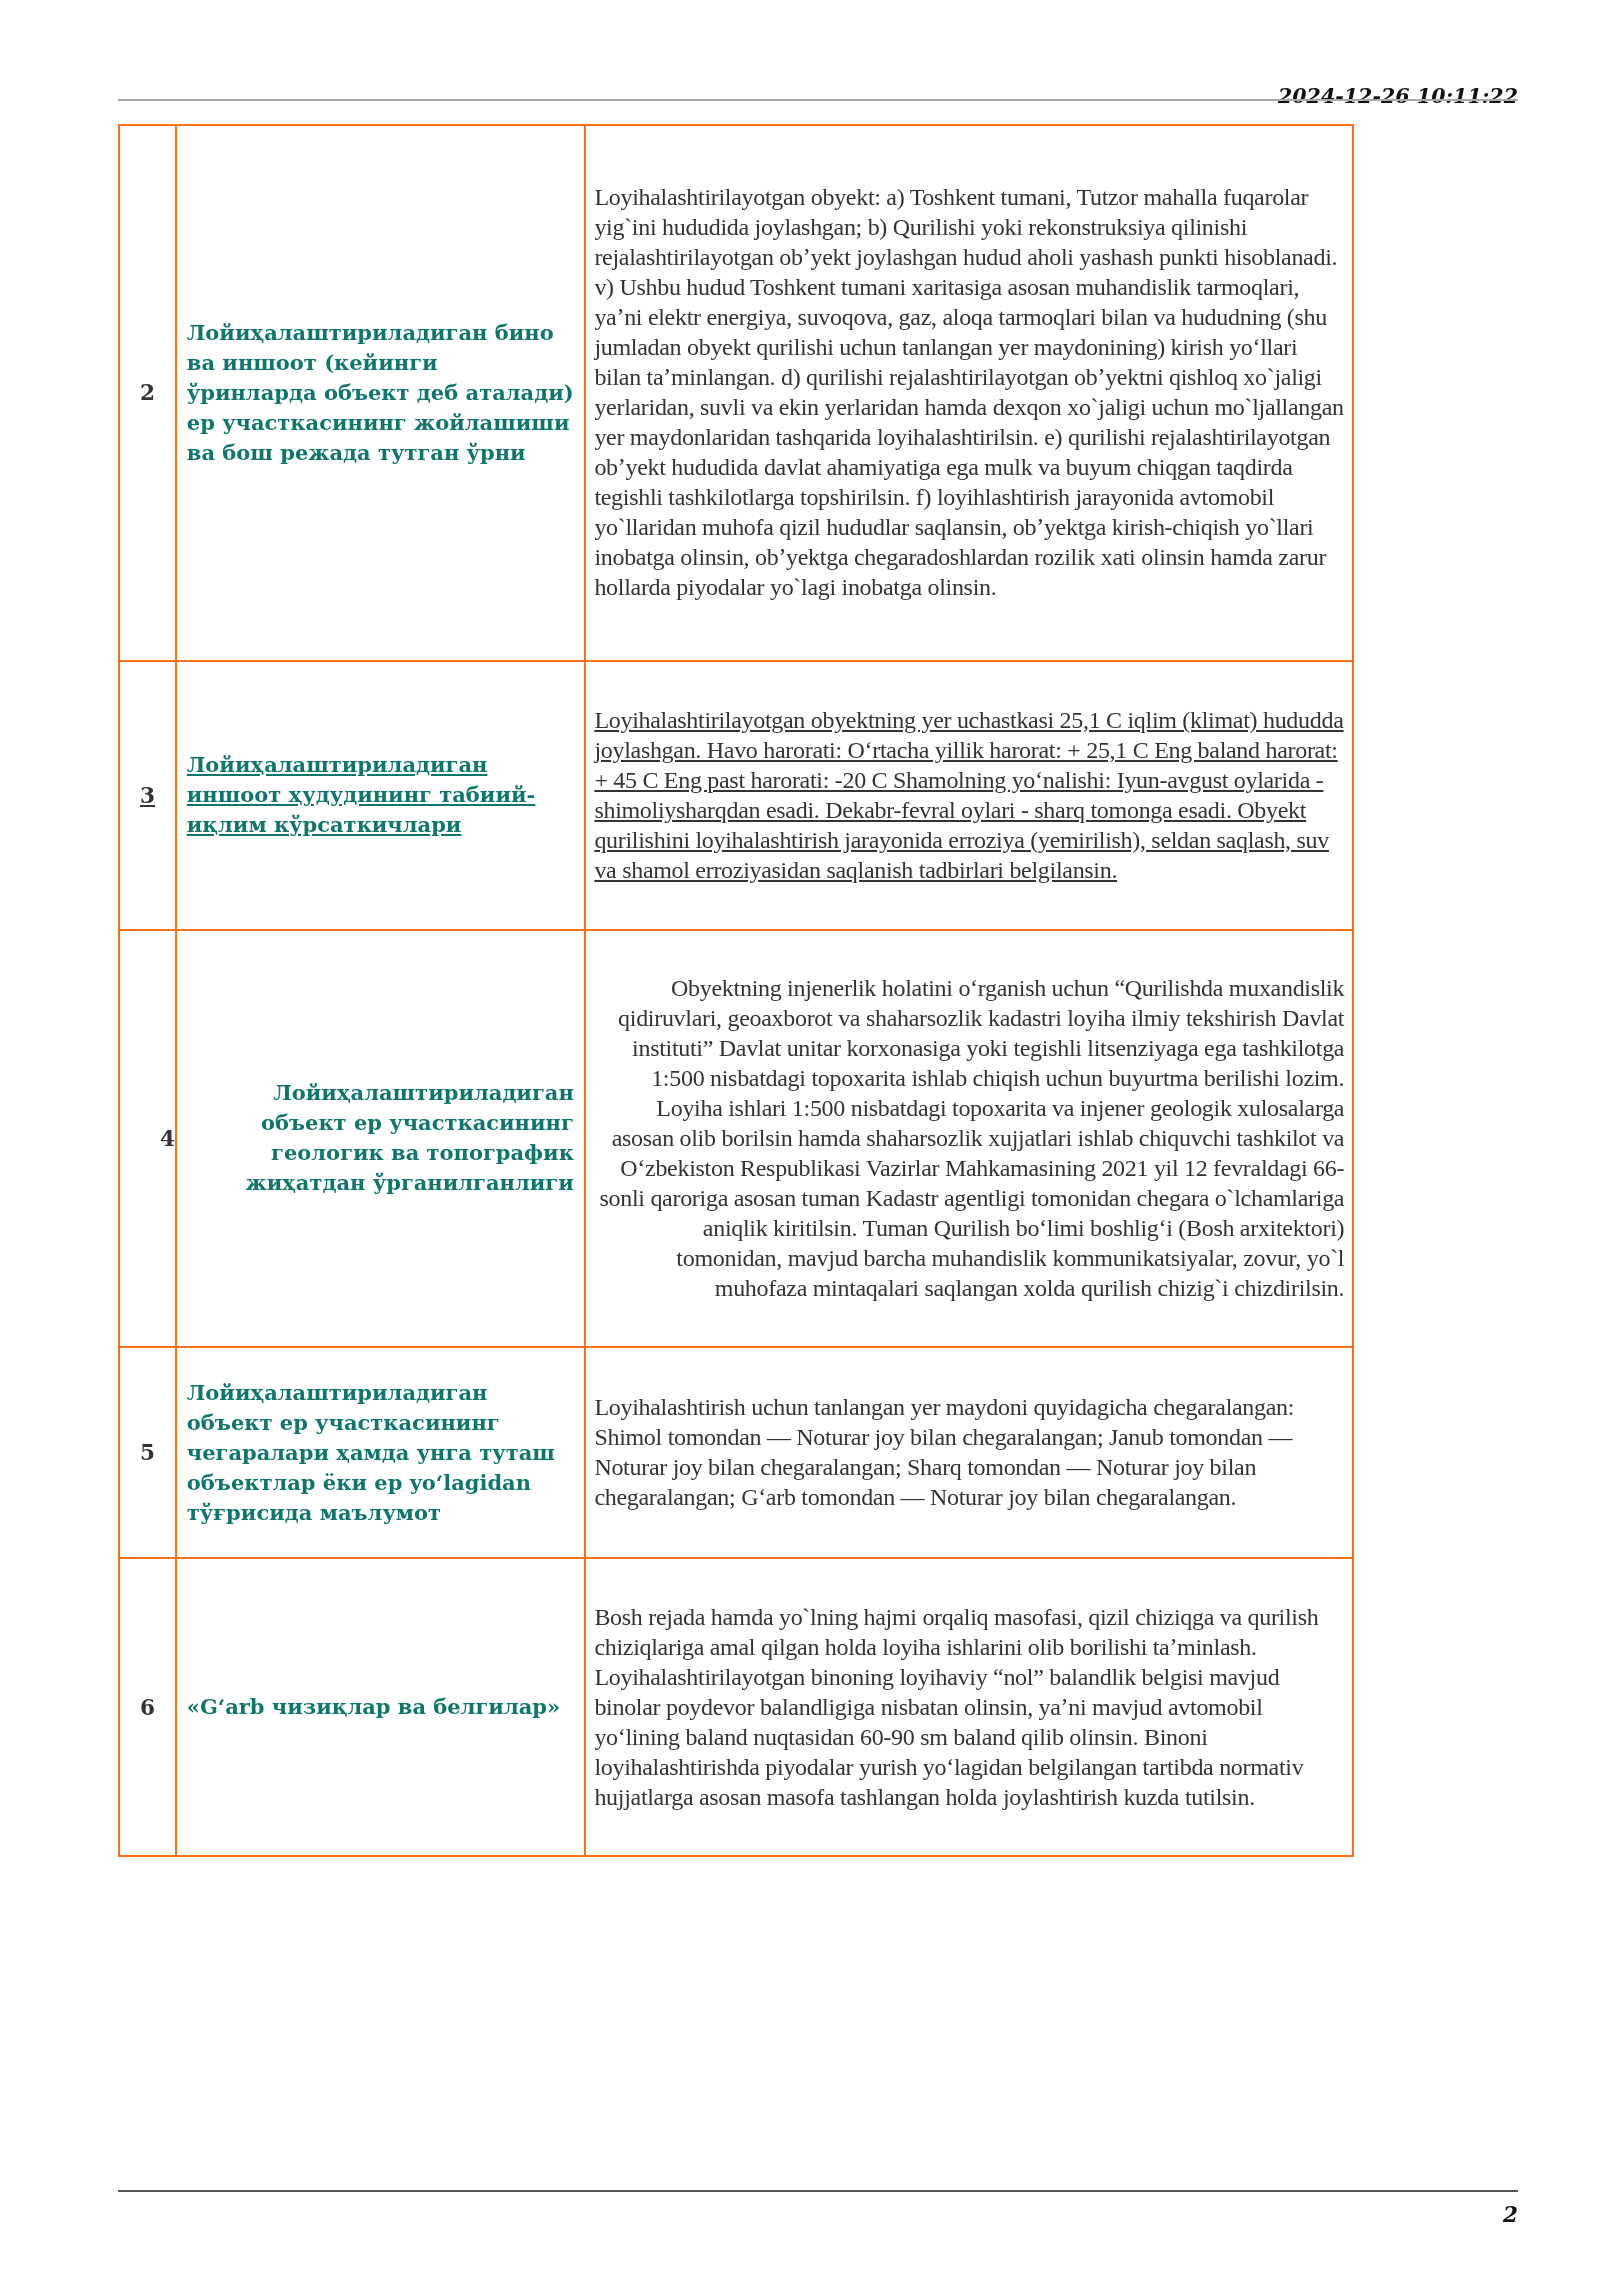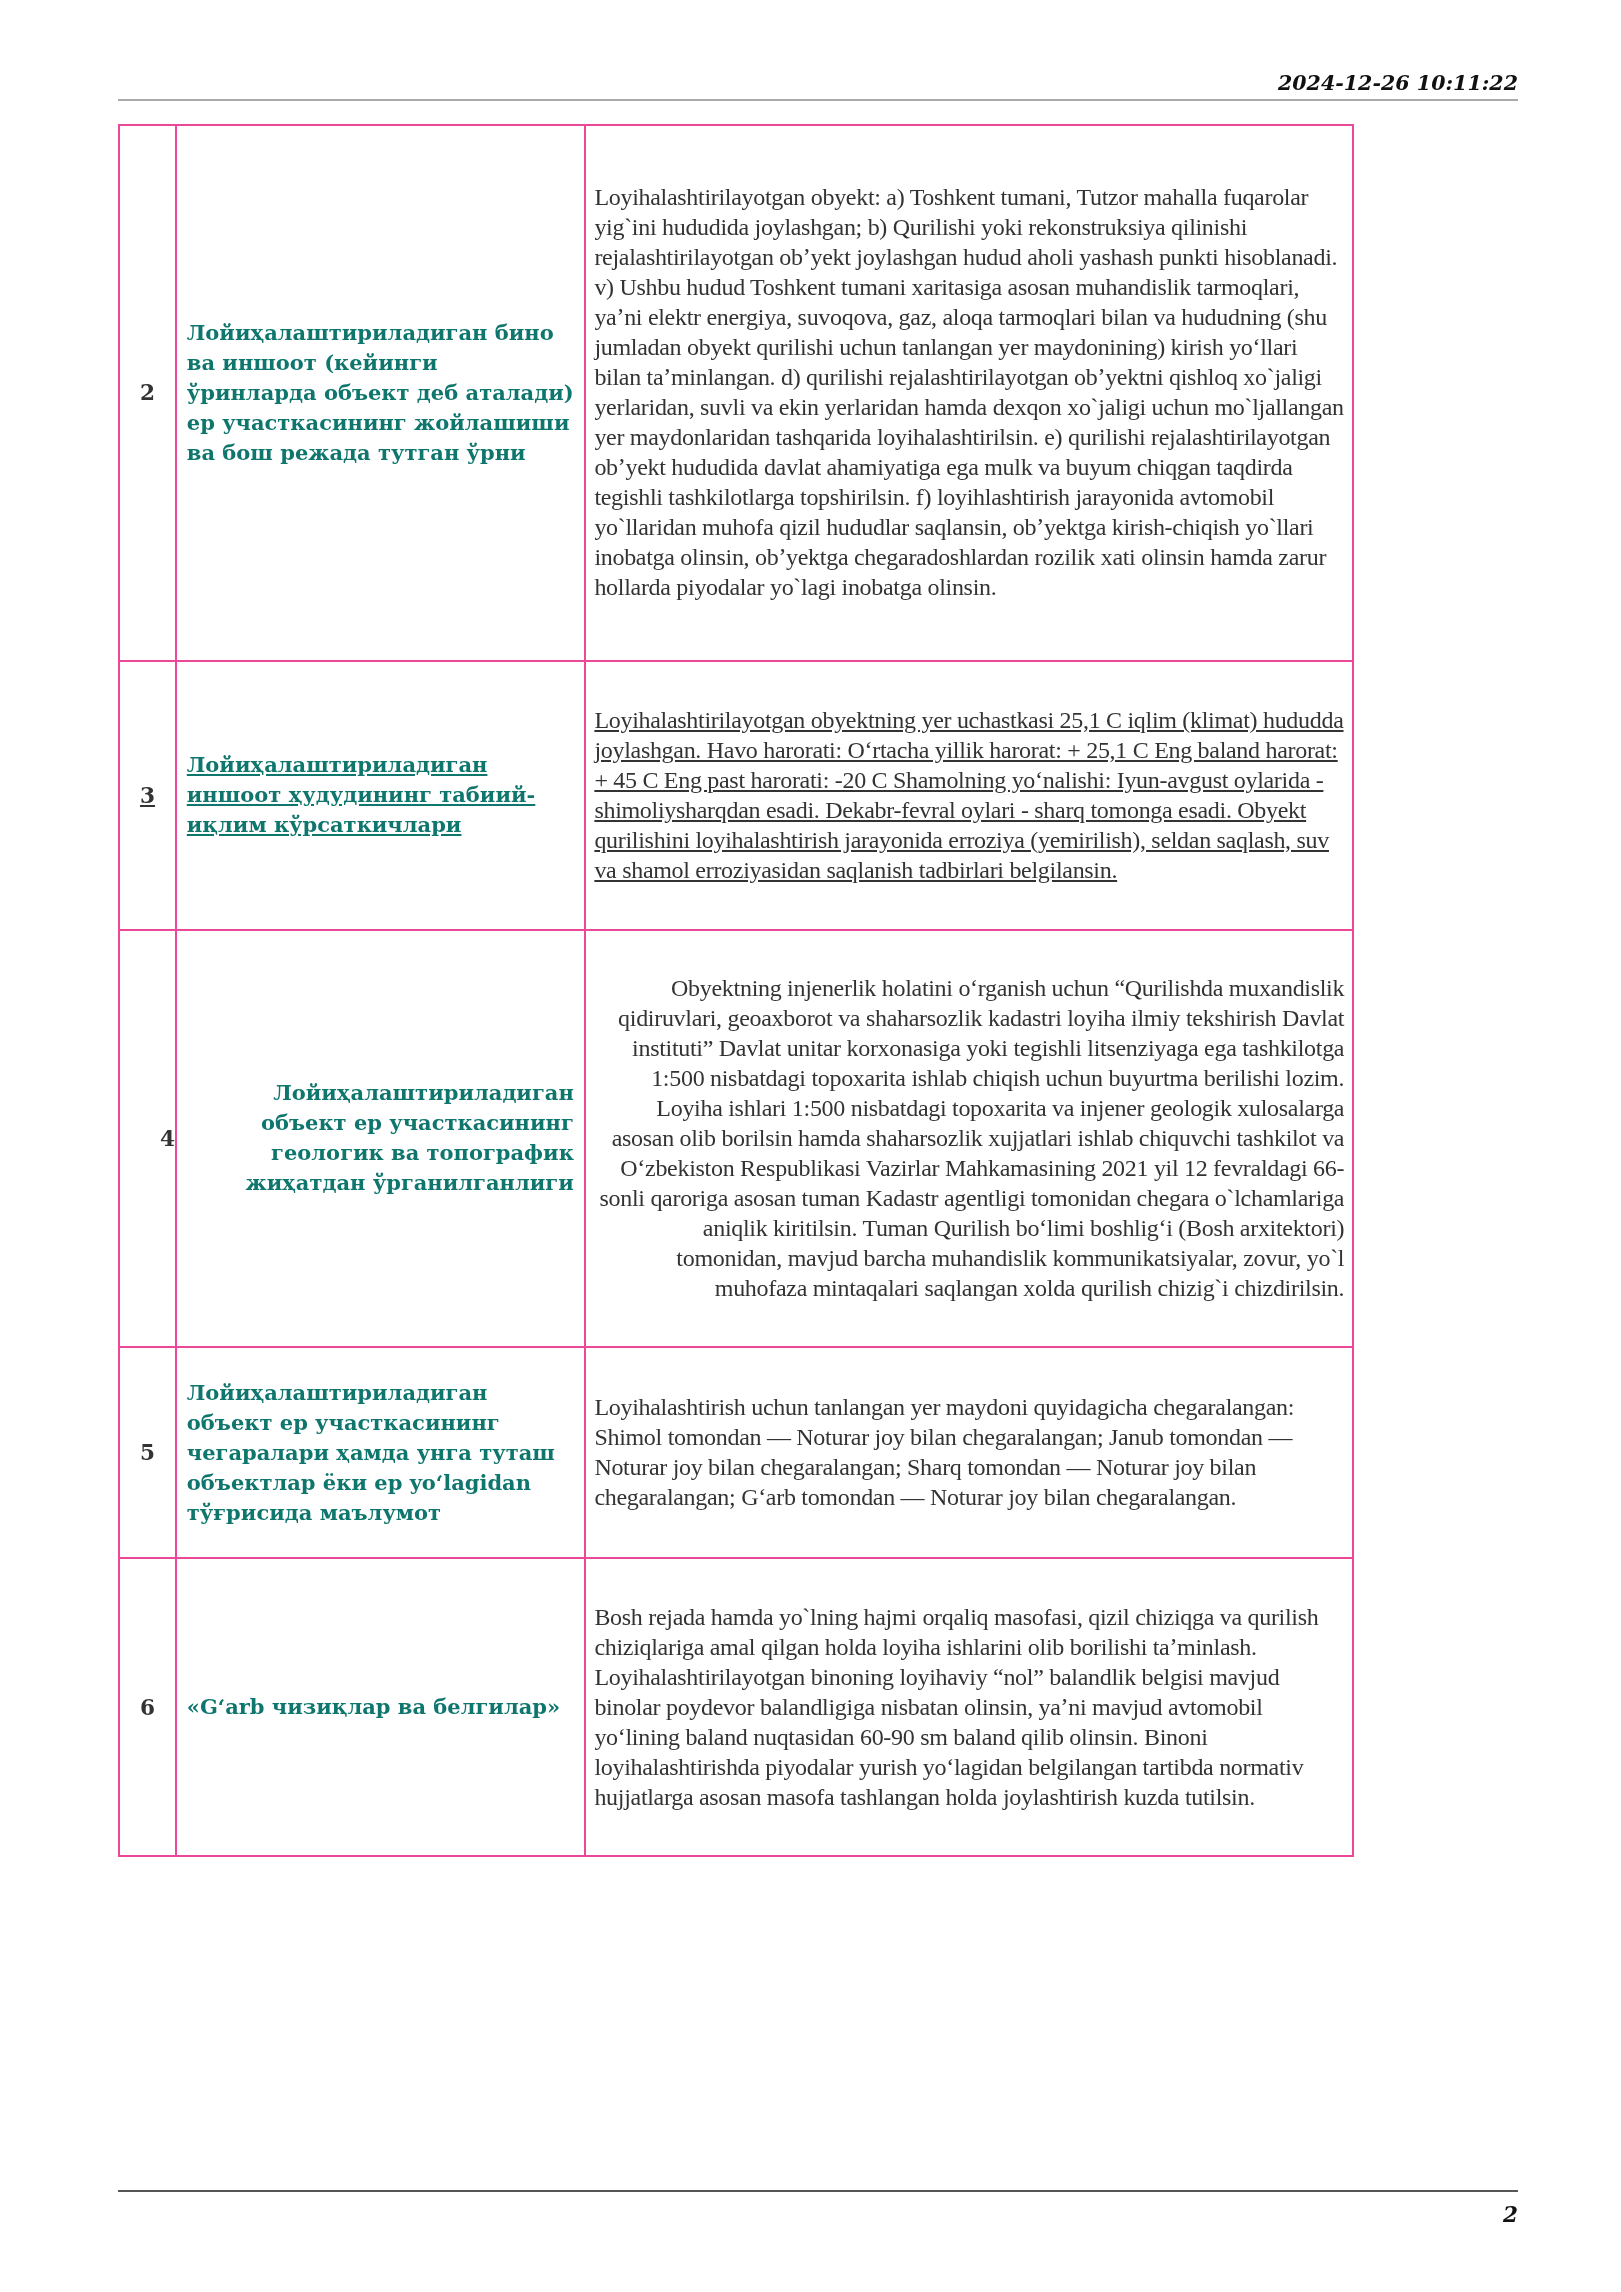--- a/index.html
+++ b/index.html
@@ -1,20 +1,20 @@
 <!DOCTYPE html>
 <html><head>
   <meta charset="utf-8">
   <style>
     html, body { margin: 0; padding: 0; background: #ffffff; }
     body { width: 1621px; height: 2293px; position: relative; overflow: hidden; font-family: "DejaVu Serif", serif; color: #333333; }
-    .header-stamp { position: absolute; top: 71px; right: 103px; font-family: "DejaVu Serif", serif; font-weight: bold; font-style: italic; font-size: 20.6px; color: #111111; }
+    .header-stamp { position: absolute; top: 84px; right: 103px; font-family: "DejaVu Serif", serif; font-weight: bold; font-style: italic; font-size: 20.6px; color: #111111; }
     .header-rule { position: absolute; top: 99px; left: 118px; width: 1400px; height: 2px; background: #aaaaaa; }
     table.spec { position: absolute; top: 124px; left: 118px; width: 1236px; border-collapse: collapse; table-layout: fixed; }
-    table.spec td { border: 2px solid #ec4899; vertical-align: middle; padding: 0; }
+    table.spec td { border: 2px solid #f97316; vertical-align: middle; padding: 0; }
     td.num { width: 55px; text-align: center; font-weight: bold; font-size: 21.6px; color: #333333; }
     td.label { width: 387px; padding: 7.8px 9.8px 7.8px 9.8px !important; font-weight: bold; font-size: 21px; line-height: 30px; color: #0f766e; }
     td.text { padding: 4.9px 7.8px 5.9px 8.8px !important; font-family: "Liberation Serif", "DejaVu Serif", serif; font-size: 24px; line-height: 30px; color: #333333; letter-spacing: -0.3px; transform-origin: left; }
     .text-inner { display: block; font-stretch: condensed; }
     tr.r2 td { height: 518px; }
     tr.r3 td { height: 252px; text-decoration: underline; }
     tr.r4 td { height: 399px; text-align: right; }
     tr.r5 td { height: 194px; }
     tr.r6 td { height: 280px; }
     .footer-rule { position: absolute; top: 2190px; left: 118px; width: 1400px; height: 2px; background: #555555; }

